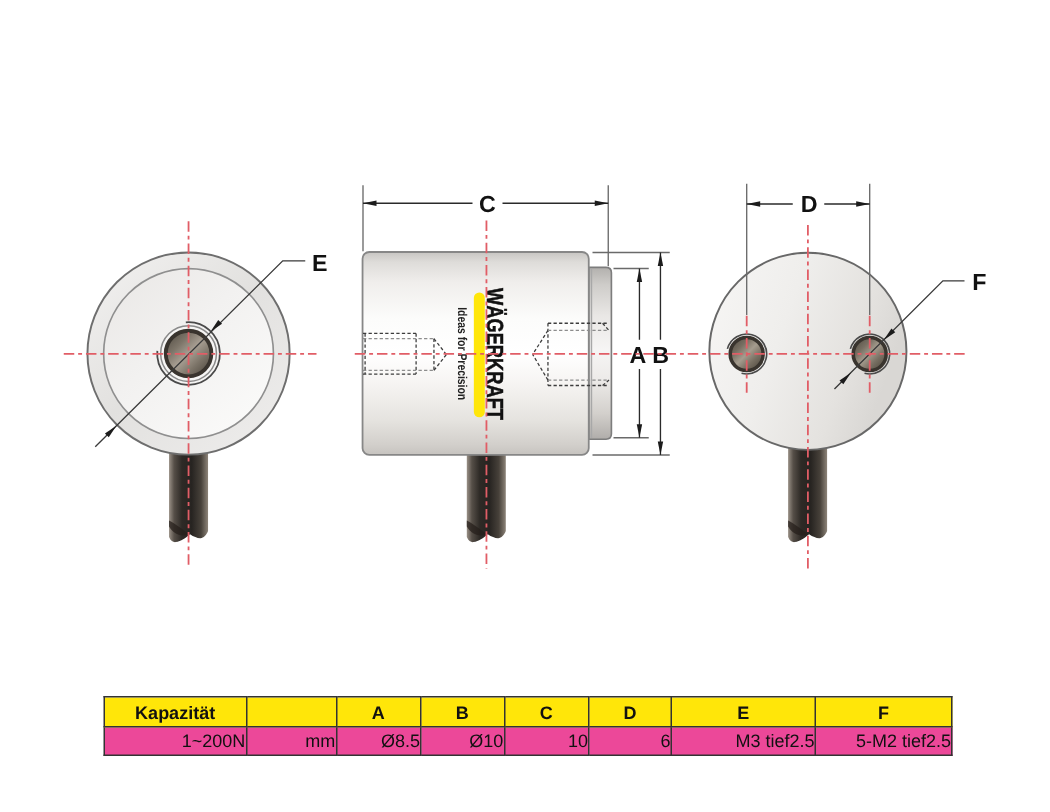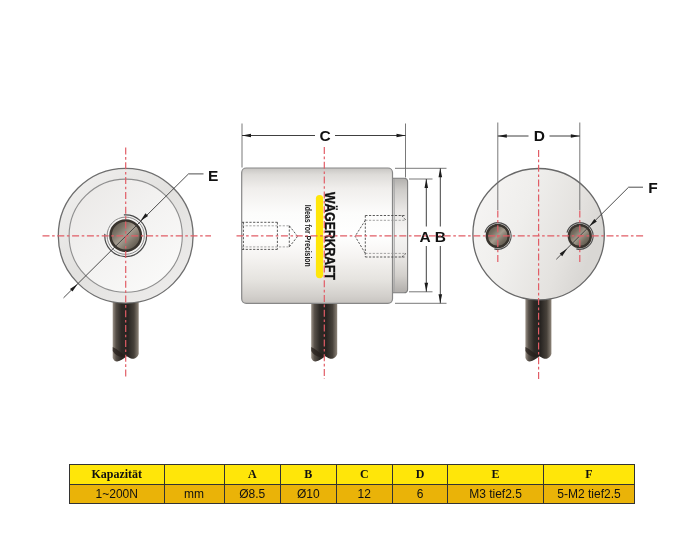--- a/index.html
+++ b/index.html
@@ -1,22 +1,22 @@
 <!DOCTYPE html>
 <html><head>
 <meta charset="utf-8">
 <style>
 html,body{margin:0;padding:0;background:#ffffff;}
 #page{position:relative;width:700px;height:541px;background:#fff;overflow:hidden;
 font-family:"Liberation Sans",sans-serif;}
 table{position:absolute;left:69px;top:464px;border-collapse:collapse;
 font-family:"Liberation Sans",sans-serif;font-size:12px;color:#111;}
 td{border:1px solid #333;text-align:center;padding:0;}
-tr.h td{background:#ffe609;font-weight:bold;height:19px;font-family:Liberation Serif, serif;}
-tr.d td{background:#eab308;height:18px;}
+tr.h td{background:#ffe609;font-weight:bold;height:19px;}
+tr.d td{background:#ec4899;height:18px;text-align:right;}
 </style>
 </head>
 <body>
 <div id="page">
 <svg width="700" height="541" viewBox="0 0 700 541">
 <defs>
 <linearGradient id="gCable" x1="0" y1="0" x2="1" y2="0">
 <stop offset="0" stop-color="#9a9187"></stop>
           <stop offset="0.13" stop-color="#564f48"></stop>
 <stop offset="0.33" stop-color="#2e2a26"></stop>
@@ -206,20 +206,20 @@
 <td style="width:55.5px">C</td>
 <td style="width:54px">D</td>
 <td style="width:95px">E</td>
 <td style="width:90px">F</td>
 </tr>
 <tr class="d">
 <td>1~200N</td>
 <td>mm</td>
 <td>Ø8.5</td>
 <td>Ø10</td>
-<td>12</td>
+<td>10</td>
 <td>6</td>
 <td>M3 tief2.5</td>
 <td>5-M2 tief2.5</td>
 </tr>
 </tbody>
     </table>
 </div>
 
 </body></html>

